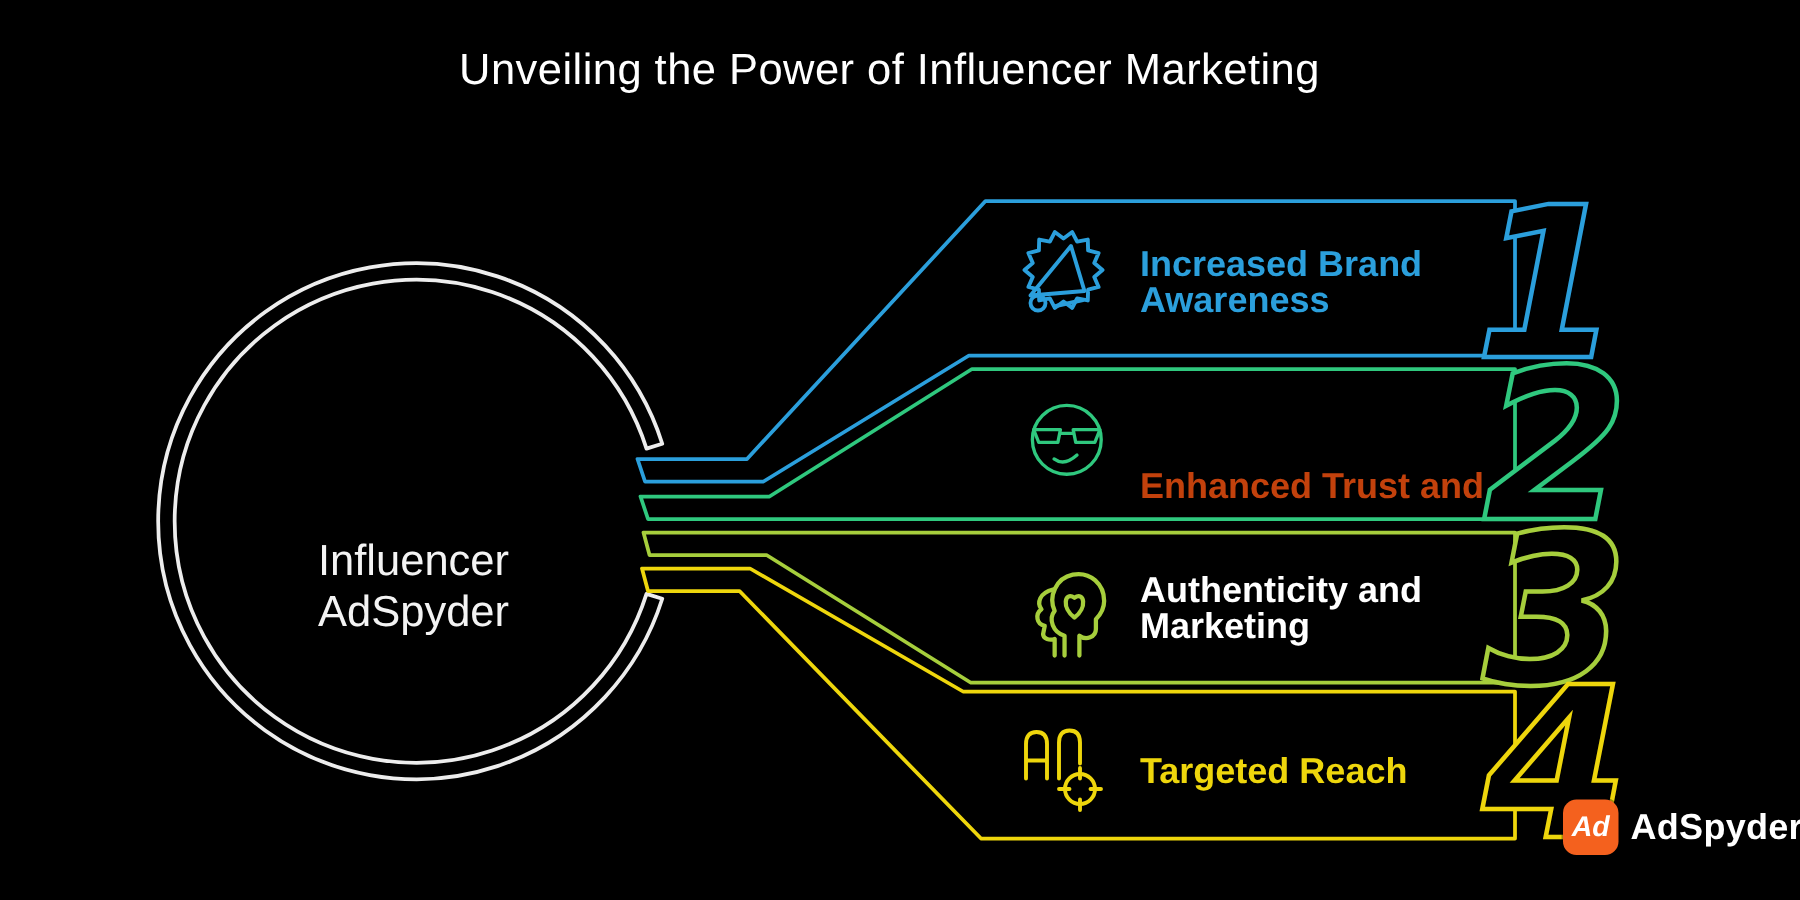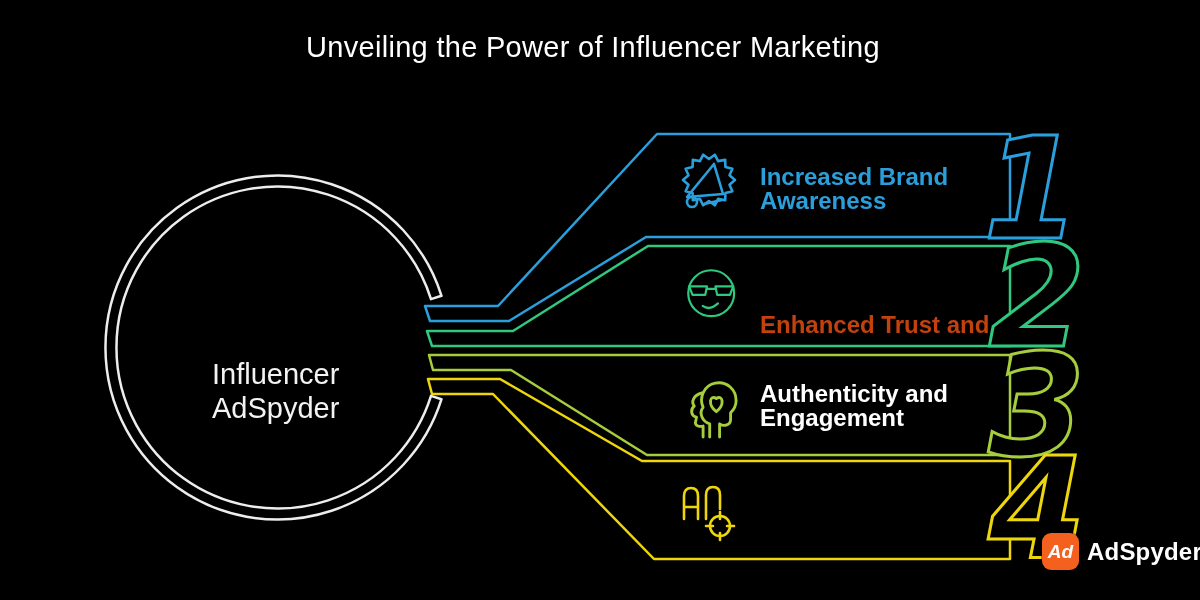--- a/index.html
+++ b/index.html
@@ -96,21 +96,24 @@
 
   <div class="item-text t1" style="color: rgb(43, 159, 220);">
     <span>Increased Brand</span>
     <span>Awareness</span>
   </div>
   <div class="item-text t2" style="color: #c2410c; margin-top: 40px;">
     <span>Enhanced Trust and</span>
   </div>
   <div class="item-text t3" style="color: #ffffff;">
     <span>Authenticity and</span>
-    <span>Engagement</span>
+    <span>Marketing</span>
+  </div>
+  <div class="item-text t4" style="color: rgb(238, 214, 12);">
+    <span>Targeted Reach</span>
   </div>
 
   <div class="logo">
     <span class="logo-mark" style="background-color: rgb(244, 97, 30);">
       <span>Ad</span>
     </span>
     <span class="logo-name">AdSpyder</span>
   </div>
 
 </div>

